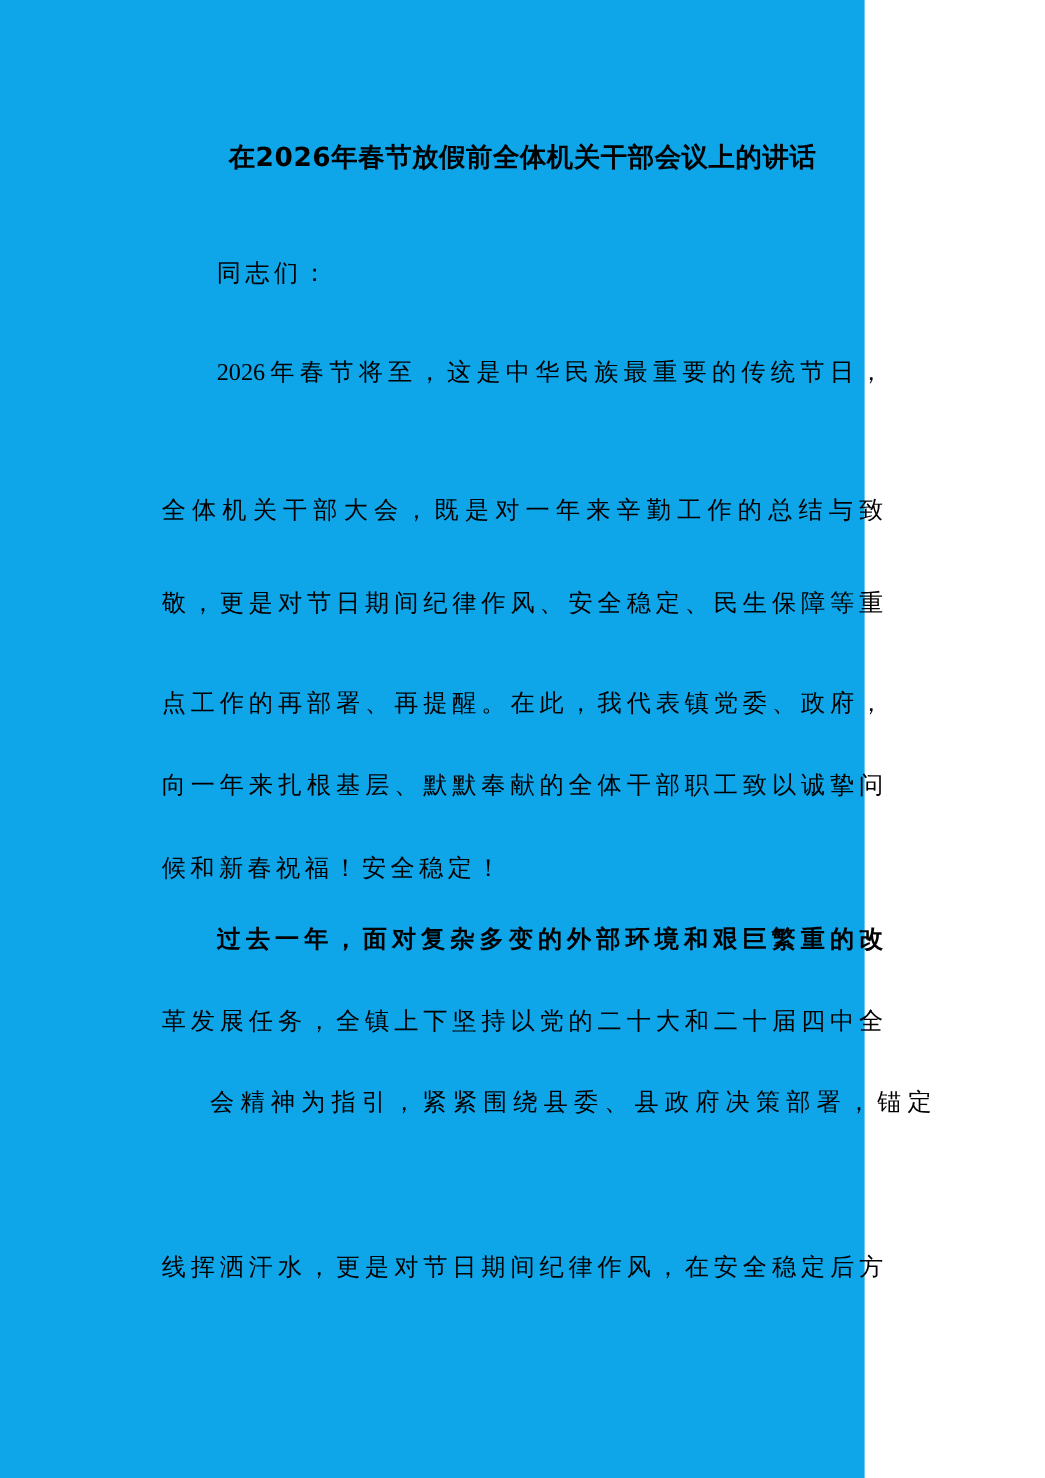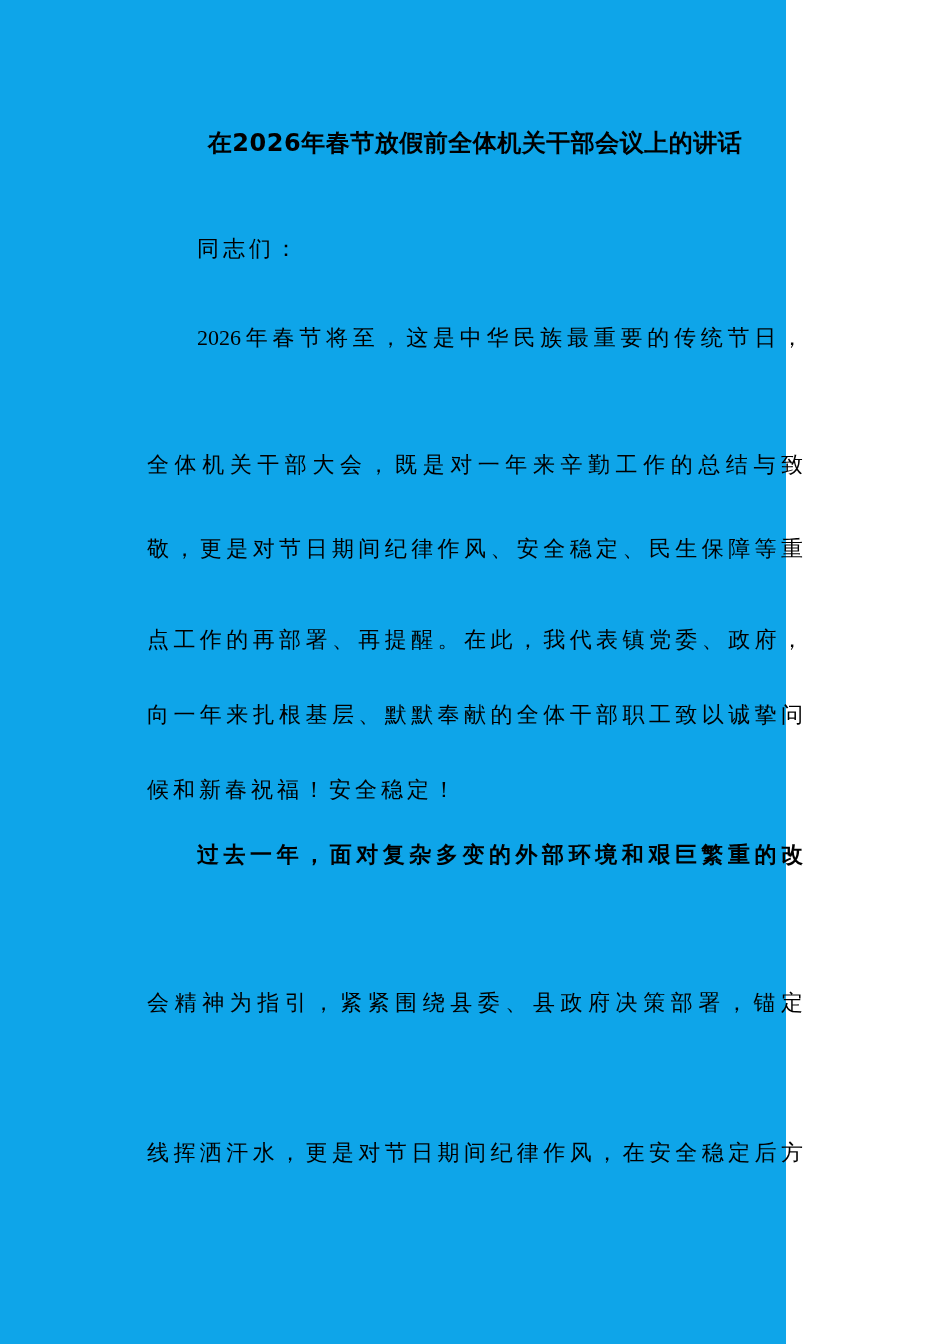--- a/index.html
+++ b/index.html
@@ -63,15 +63,16 @@
   <div class="line indent short" style="top:234px;">同志们：</div>
 
   <div class="line indent" style="top:323px;font-family:Liberation Serif, serif;">2026年春节将至，这是中华民族最重要的传统节日，</div>
   <div class="line" style="top:450px;">全体机关干部大会，既是对一年来辛勤工作的总结与致</div>
   <div class="line" style="top:534px;">敬，更是对节日期间纪律作风、安全稳定、民生保障等重</div>
   <div class="line" style="top:700px;">向一年来扎根基层、默默奉献的全体干部职工致以诚挚问</div>
   <div class="line" style="top:625px;">点工作的再部署、再提醒。在此，我代表镇党委、政府，</div>
   <div class="line short" style="top:775px;">候和新春祝福！安全稳定！</div>
 
   <div class="line indent" style="top:840px;font-weight:bold;">过去一年，面对复杂多变的外部环境和艰巨繁重的改</div>
-  <div class="line" style="top:988px;">会精神为指引，紧紧围绕县委、县政府决策部署，锚定</div>
+  <div class="line" style="top:914px;">革发展任务，全镇上下坚持以党的二十大和二十届四中全</div>
+  <div class="line" style="top:988px;margin-left:44px;">会精神为指引，紧紧围绕县委、县政府决策部署，锚定</div>
   <div class="line" style="top:1138px;">线挥洒汗水，更是对节日期间纪律作风，在安全稳定后方</div>
 </div>
 
 </body></html>

